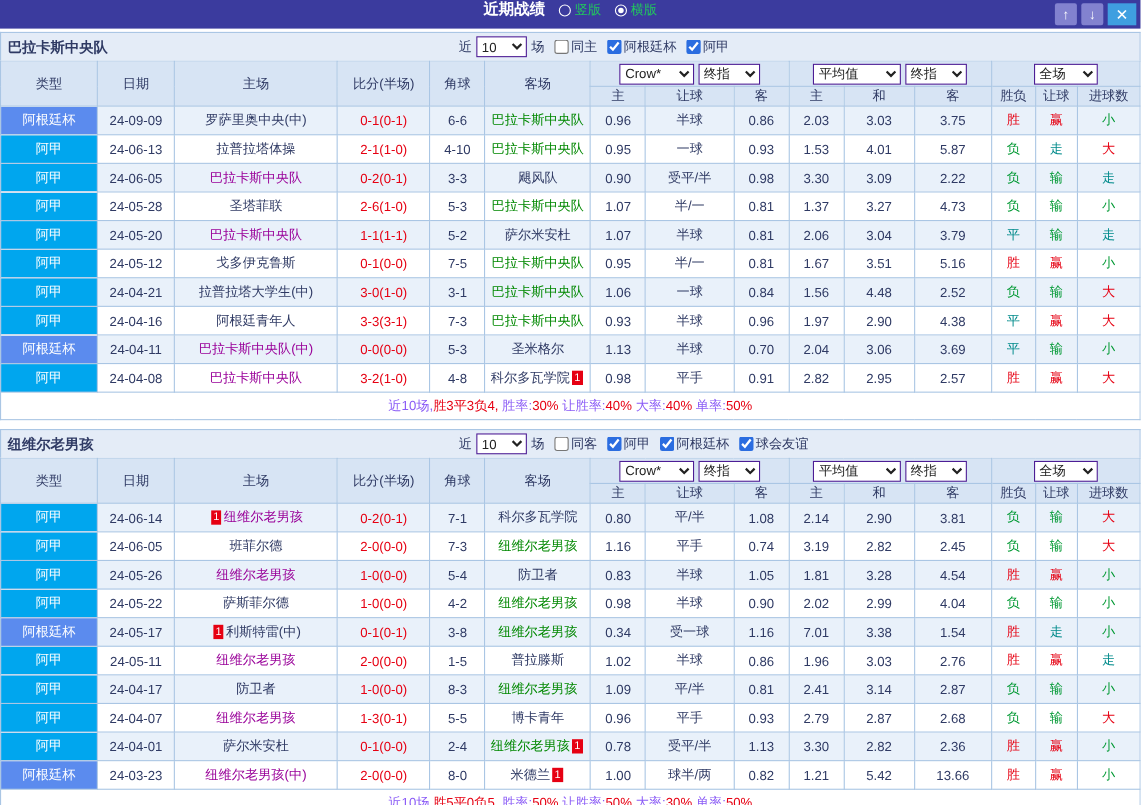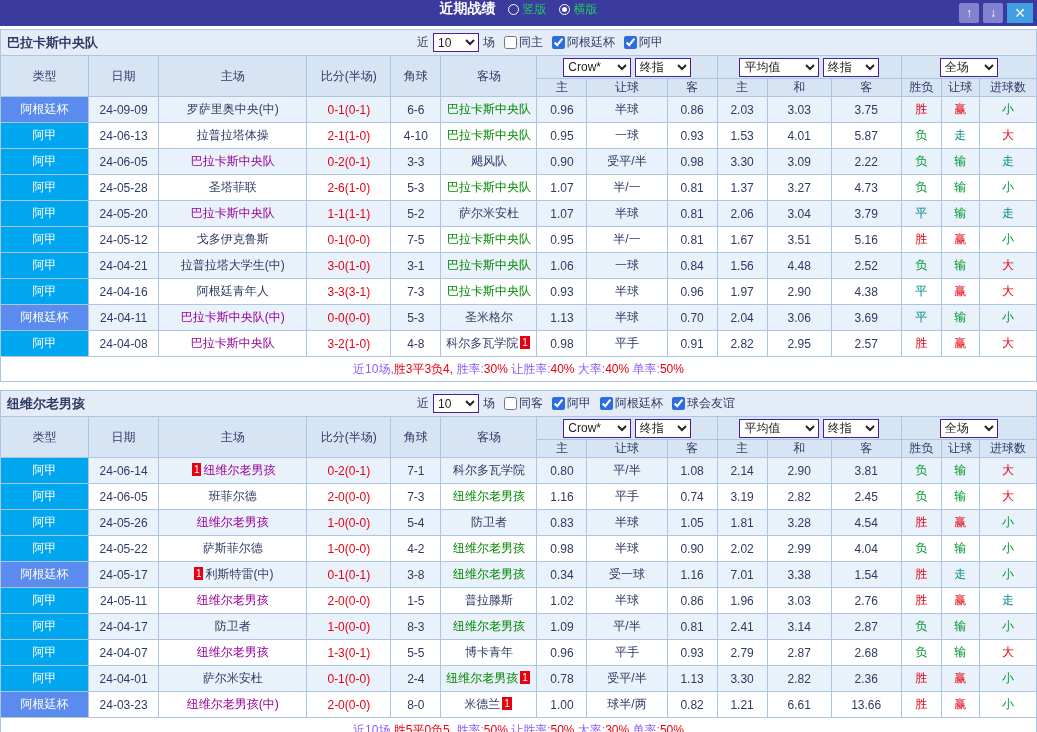--- a/index.html
+++ b/index.html
@@ -559,21 +559,21 @@
             <td class="cell-type cup">阿根廷杯</td>
             <td class="cell-date">24-03-23</td>
             <td class="cell-team"><span class="t-focus-home">纽维尔老男孩(中)</span></td>
             <td class="cell-score">2-0(0-0)</td>
             <td class="cell-corner">8-0</td>
             <td class="cell-team"><span class="t-other">米德兰</span><span class="rc">1</span></td>
             <td class="cell-num">1.00</td>
             <td class="cell-num">球半/两</td>
             <td class="cell-num">0.82</td>
             <td class="cell-num">1.21</td>
-            <td class="cell-num">6.61</td>
+            <td class="cell-num">5.42</td>
             <td class="cell-num">13.66</td>
             <td class="cell-res o-win">胜</td>
             <td class="cell-res o-win">赢</td>
             <td class="cell-res o-under">小</td>
           </tr>
         </tbody>
       <tfoot>
         <tr>
             <td class="footer" colspan="15"><span class="seg-dark">近10场,</span><span class="seg-red">胜5平0负5,</span><span class="seg-dark"> 胜率:</span><span class="seg-red">50%</span><span class="seg-dark"> 让胜率:</span><span class="seg-red">50%</span><span class="seg-dark"> 大率:</span><span class="seg-red">30%</span><span class="seg-dark"> 单率:</span><span class="seg-red">50%</span></td>
           </tr>

